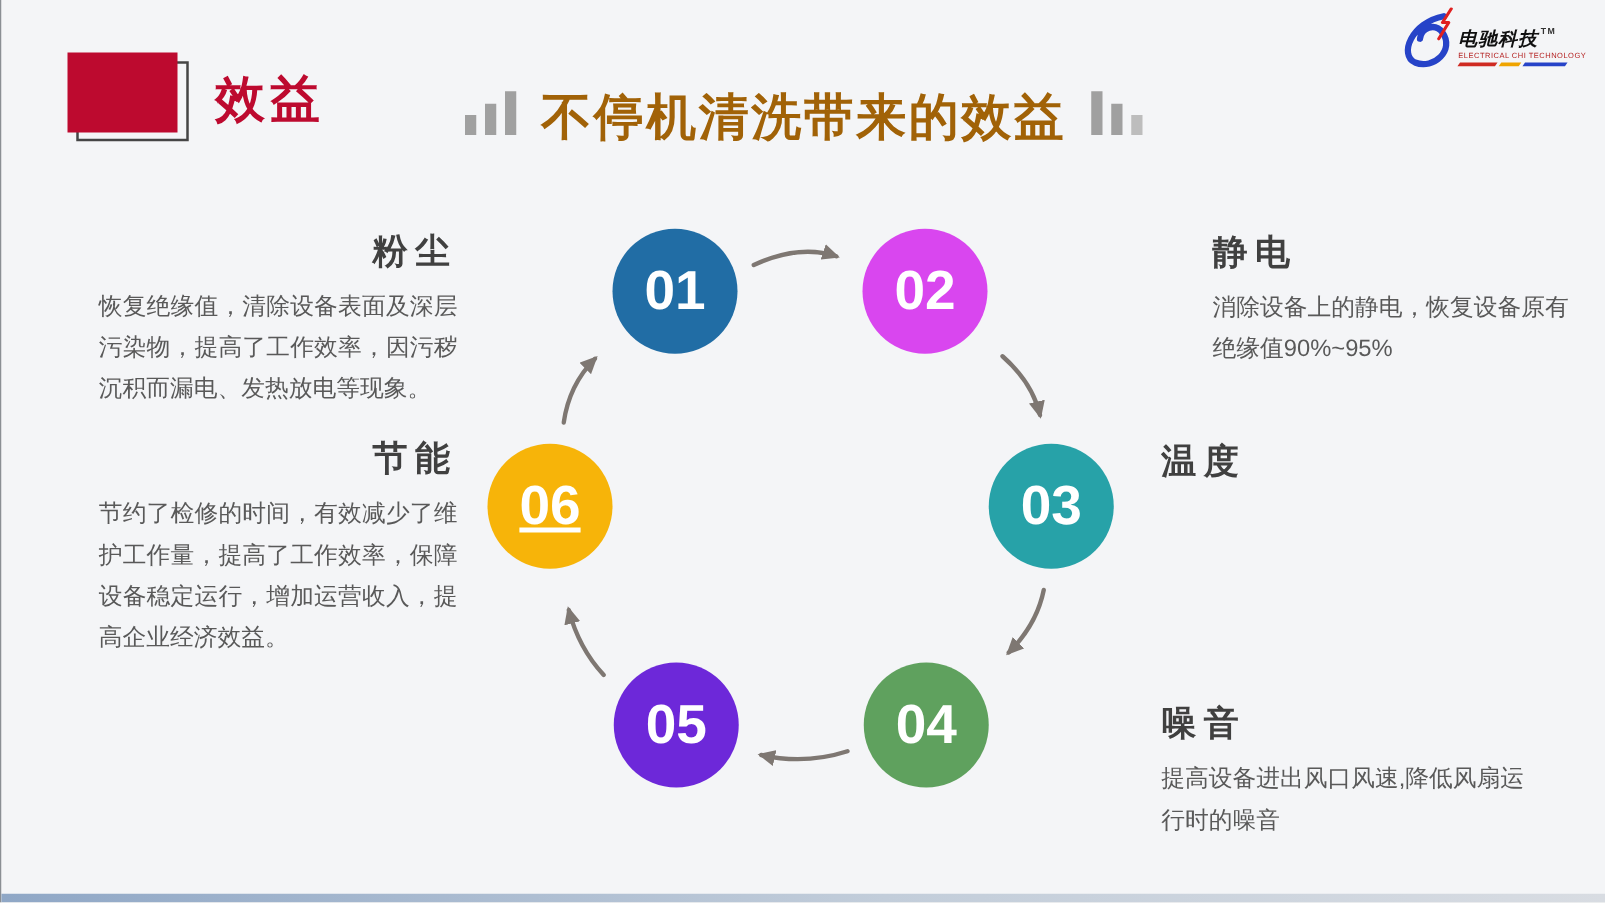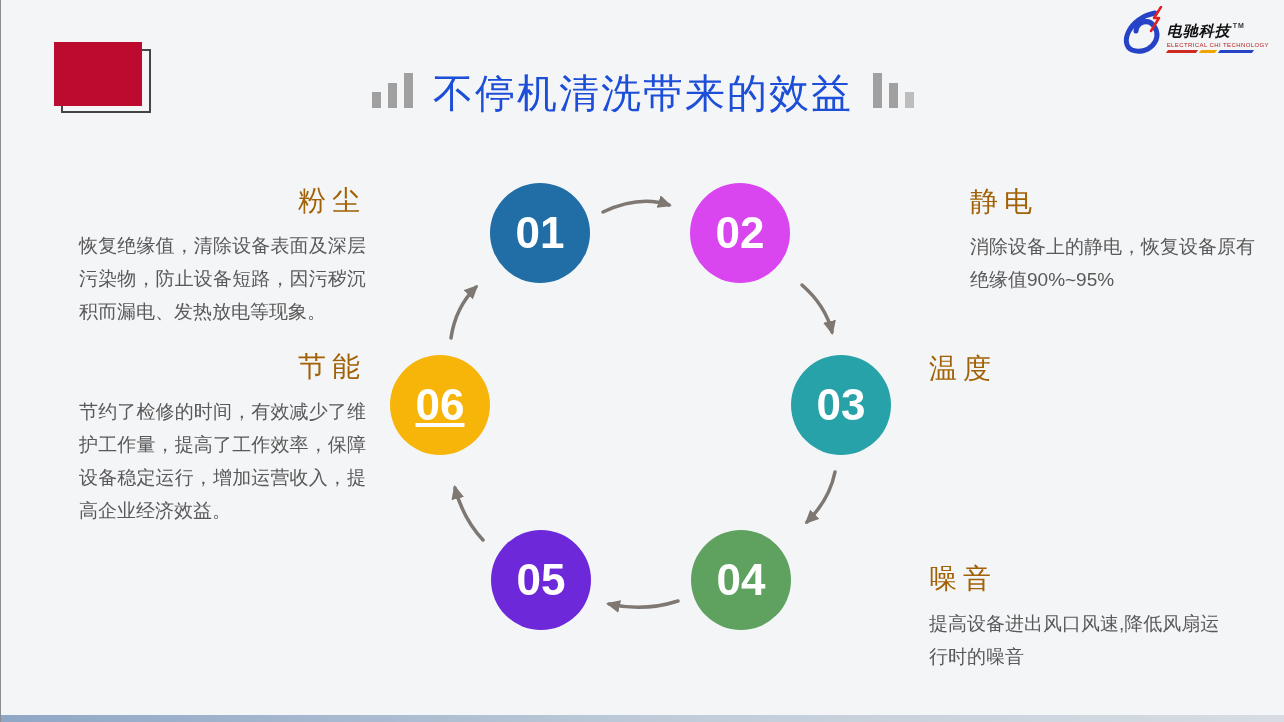--- a/index.html
+++ b/index.html
@@ -21,21 +21,21 @@
   }
   .corner-label {
     position:absolute; left:171px; top:52px;
     font-size:40px; font-weight:bold; color:#bd0a2f; letter-spacing:4px;
   }
   .title-row {
     position:absolute; left:0; right:0; top:66px;
     display:flex; justify-content:center; align-items:center; gap:20px;
   }
   .page-title {
-    font-size:40px; font-weight:400; color:#1d4ed8; letter-spacing:2px;
+    font-size:40px; font-weight:700; color:#a16207; letter-spacing:2px;
     white-space:nowrap;
   }
   .bars { display:flex; align-items:flex-end; gap:7px; padding-bottom:6px; }
   .bars span { width:9px; background:#a0a0a0; display:block; }
   .bars .h1 { height:16px; } .bars .h2 { height:25px; } .bars .h3 { height:35px; }
   .bars .lite { background:#bdbdbd; }
 
   
   .logo { position:absolute; right:16px; top:6px; display:flex; align-items:flex-start; }
   .logo-text { margin-left:-6px; margin-top:16px; }
@@ -58,21 +58,21 @@
     display:flex; align-items:center; justify-content:center;
     color:#ffffff; font-size:44px; font-weight:bold;
   }
   .s1 { left:489px; top:183px; } .s2 { left:689px; top:183px; }
   .s3 { left:790px; top:355px;align-items:center; } .s4 { left:690px; top:530px; }
   .s5 { left:490px; top:530px; } .s6 { left:389px; top:355px;text-decoration:underline; }
   .arrows { position:absolute; left:0; top:0; pointer-events:none; }
 
   
   .benefit { position:absolute; width:287px; }
-  .b-title { font-size:28px; font-weight:normal; color:#a16207; letter-spacing:6px; }
+  .b-title { font-size:28px; font-weight:bold; color:#404040; letter-spacing:6px; }
   .b-body  { margin-top:9px; font-size:19px; line-height:33px; color:#595959; }
   .b-left .b-title { text-align:right; }
   .b-left .b-body  { text-align:justify; }
   .b1 { left:78px;  top:182px; }
   .b2 { left:78px;  top:348px; }
   .b3 { left:78px;  top:514px; }
   .b4 { left:928px; top:183px; width:292px;margin-left:41px; }
   .b5 { left:928px; top:350px; width:292px; }
   .b6 { left:928px; top:514px; width:292px;margin-top:46px; }
 
@@ -82,20 +82,21 @@
     background:linear-gradient(90deg,#8fa7c6 0%,#c2cdda 55%,#d8dce2 100%);
   }
 </style>
 </head>
 <body>
 
 <div class="slide">
 
   <div class="corner-outline"></div>
   <div class="corner-block" style="background: rgb(189, 10, 47);"></div>
+  <div class="corner-label">效益</div>
 
   <div class="title-row">
     <div class="bars">
       <span class="h1"></span>
         <span class="h2"></span>
         <span class="h3"></span>
     </div>
     <div class="page-title">不停机清洗带来的效益</div>
     <div class="bars">
       <span class="h3"></span>
@@ -150,21 +151,21 @@
     </div>
   <div class="step s5" style="background: #6d28d9;">
     <span>05</span>
     </div>
   <div class="step s6" style="background: rgb(247, 180, 9);">
     <span>06</span>
     </div>
 
   <div class="benefit b-left b1">
     <div class="b-title">粉尘</div>
-    <div class="b-body">恢复绝缘值，清除设备表面及深层污染物，防止设备短路，因污秽沉积而漏电、发热放电等现象。</div>
+    <div class="b-body">恢复绝缘值，清除设备表面及深层污染物，提高了工作效率，因污秽沉积而漏电、发热放电等现象。</div>
   </div>
   <div class="benefit b-left b2">
     <div class="b-title">节能</div>
     <div class="b-body">节约了检修的时间，有效减少了维护工作量，提高了工作效率，保障设备稳定运行，增加运营收入，提高企业经济效益。</div>
   </div>
   <div class="benefit b4">
     <div class="b-title">静电</div>
     <div class="b-body">消除设备上的静电，恢复设备原有绝缘值90%~95%</div>
   </div>
   <div class="benefit b5">

